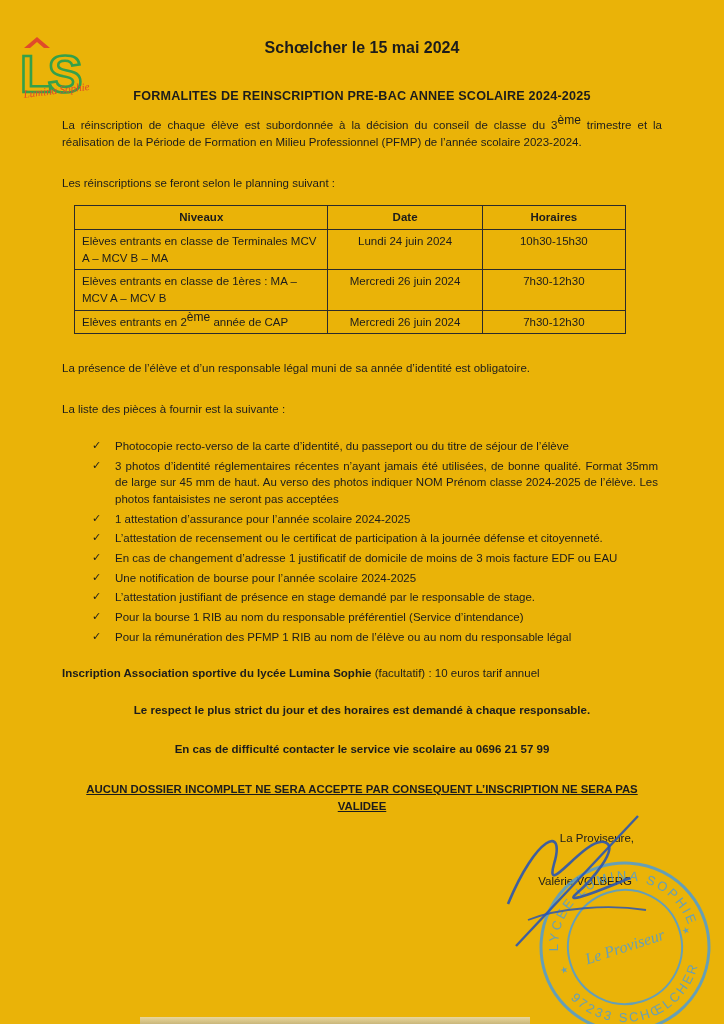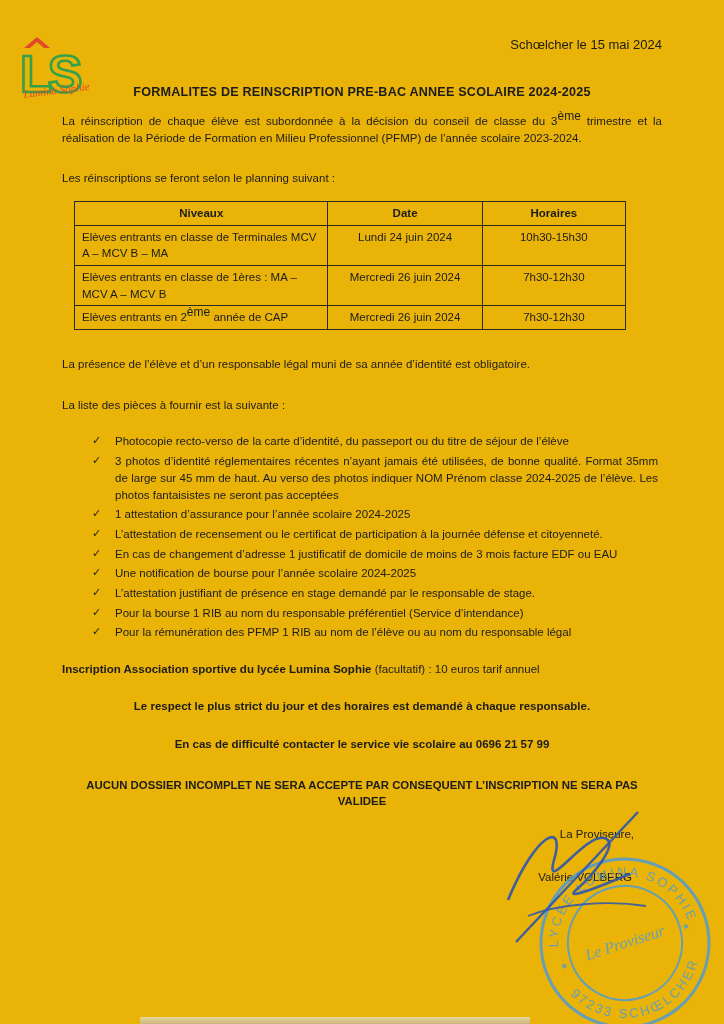--- a/index.html
+++ b/index.html
@@ -3,41 +3,41 @@
 <meta charset="utf-8">
 <style>
   * { margin:0; padding:0; box-sizing:border-box; }
   body { background:#888; font-family:"Liberation Sans", sans-serif; }
   .page {
     width:724px; height:1024px; margin:0 auto; background:#eab308;
     color:#1c1c1c; font-size:11.5px; line-height:1.45;
     position:relative; padding:30px 62px 0 62px; overflow:hidden;
   }
   .logo { position:absolute; left:16px; top:34px; width:74px; height:74px; }
-  .date-line { text-align:right; margin-top:6px; font-size:13px; }
+  .date-line { text-align:center; margin-top:6px; font-size:16px;font-weight:bold; }
   .doc-title { margin-top:28px; text-align:center; font-weight:bold; font-size:12.6px; letter-spacing:.2px; }
   .intro { margin-top:12px; text-align:justify; }
   .planning-heading { margin-top:24px; font-weight:normal; }
   table.planning { margin-top:14px; margin-left:12px; width:552px; border-collapse:collapse;padding-left:32px; }
   table.planning th, table.planning td { border:1.4px solid #2b2b2b; padding:3px 7px; vertical-align:top; }
   table.planning th { font-weight:bold; text-align:center; }
   td.c-niveau { width:46%; text-align:left; }
   td.c-date, td.c-horaires { text-align:center; }
   td.c-date { width:28%; } td.c-horaires { width:26%; }
   .presence-line { margin-top:26px; }
   .pieces-heading { margin-top:24px; }
   .checklist { margin-top:20px; margin-left:30px; margin-right:4px; }
   .check-item { display:flex; gap:11px; margin-bottom:3px; }
   .check-mark { flex:0 0 12px; font-size:11px; }
   .check-text { text-align:justify; flex:1; }
   .association-line { margin-top:20px; }
   .bold { font-weight:bold; }
   .respect-line { margin-top:20px; text-align:center; font-weight:bold; }
   .contact-line { margin-top:22px; text-align:center; font-weight:bold; }
-  .warning-line { margin-top:24px; text-align:center; font-weight:bold; font-size:11.4px; }
+  .warning-line { margin-top:24px; text-align:center; font-weight:bold; text-decoration:underline; font-size:11.4px; }
   .sig-block { position:relative; margin-top:16px; height:190px; }
   .closing-line { text-align:right; padding-right:28px; }
   .signatory-name { text-align:right; padding-right:30px; margin-top:26px; }
   .stamp { position:absolute; right:-52px; top:28px; width:178px; height:178px; opacity:.82; transform:rotate(-18deg); }
   .signature-svg { position:absolute; right:-6px; top:-22px; width:180px; height:150px; }
   .scan-artifact { position:absolute; left:140px; bottom:0; width:390px; height:7px;
     background:linear-gradient(to bottom,#e9e9e9,#b9b9b9); opacity:.65; }
   sup { font-size:12px; vertical-align:super; line-height:0; }
 </style>
 </head>

